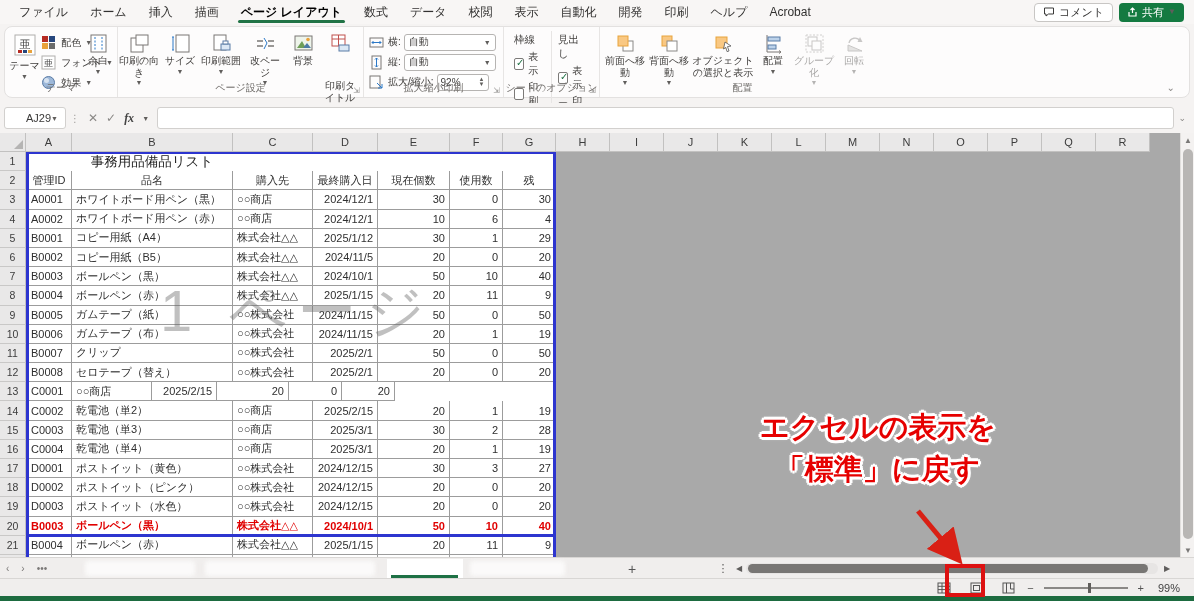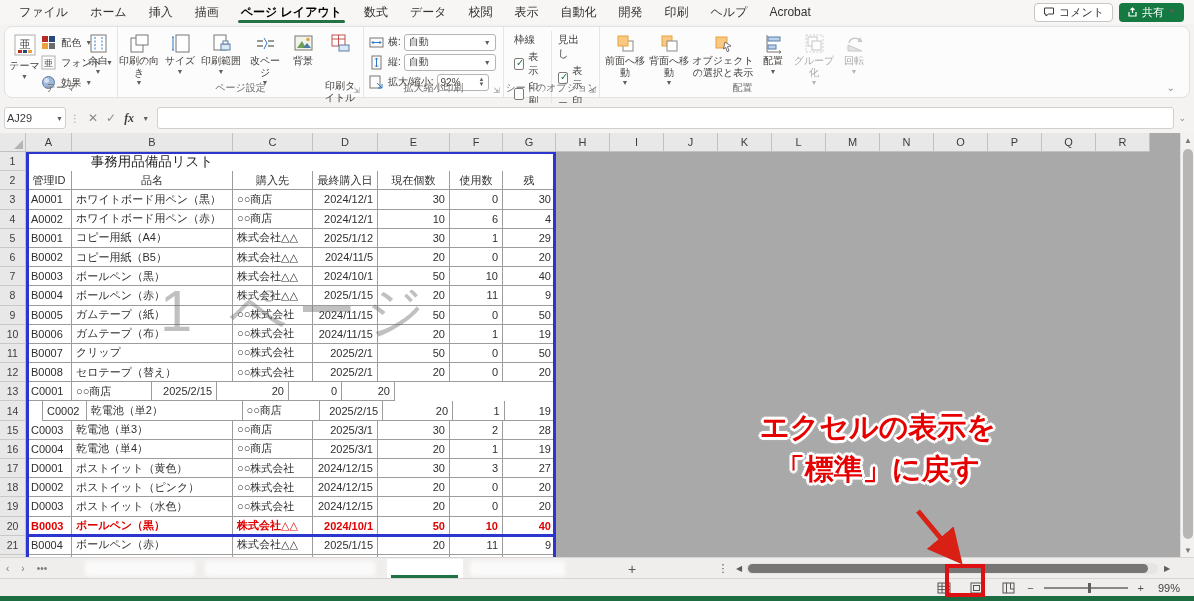--- a/index.html
+++ b/index.html
@@ -41,21 +41,21 @@
   .cbcol { display:flex; flex-direction:column; gap:2px; padding:2px 6px 0 6px; }
   .cbcol .coltitle { font-size:10.5px; color:#3f3d3b; margin-bottom:1px; }
   .cbrow { display:flex; align-items:center; gap:4px; font-size:10px; color:#3f3d3b; }
   .cbx { width:12px; height:12px; border:1px solid #7c7a78; border-radius:2px; background:#fff; position:relative; }
   .cbx.on:after { content:"✓"; position:absolute; left:1px; top:-2px; font-size:10px; color:#217346; font-weight:bold; }
   .disabled { opacity:.45; }
   .ribcollapse { position:absolute; right:14px; bottom:4px; color:#8a8886; font-size:10px; }
 
   
   .fbar { position:absolute; left:0; top:103px; width:1194px; height:30px; background:#f5f3f2; display:flex; align-items:center; padding:0 4px; gap:4px; }
-  .namebox { width:62px; height:22px; background:#fff; border:1px solid #d2d0ce; border-radius:3px; display:flex; align-items:center; justify-content:space-between; padding:0 2px; font-size:11px; }
+  .namebox { width:62px; height:22px; background:#fff; border:1px solid #d2d0ce; border-radius:3px; display:flex; align-items:center; justify-content:space-between; padding:0 21px; font-size:11px; }
   .vdots { color:#a19f9d; font-size:10px; letter-spacing:0; }
   .fbtns { display:flex; align-items:center; gap:8px; padding:0 4px; color:#8a8886; font-size:12px; }
   .fx { font-family:"Liberation Serif","DejaVu Serif",serif; font-style:italic; font-weight:bold; color:#444; }
   .ffield { flex:1; height:22px; background:#fff; border:1px solid #d2d0ce; border-radius:3px; }
   .fexpand { color:#8a8886; font-size:9px; padding-right:4px; }
 
   
   .grid { position:absolute; left:0; top:133px; width:1194px; height:424px; background:#a9a9a9; overflow:hidden; }
   .colheads { position:absolute; left:0; top:0; height:19px; display:flex; }
   .cornercell { width:26px; height:19px; background:#e9e8e8; border-right:1px solid #c2c1c0; border-bottom:1px solid #c2c1c0; position:relative; }
@@ -515,21 +515,21 @@
           <div class="tc r" style="width: 53px;">20</div>
         </div>
         <div class="trow " style="height: 19.2px;">
           <div class="tc first" style="width: 46px;">C0001</div>
           <div class="tc" style="width: 80px;">○○商店</div>
           <div class="tc r" style="width: 65px;">2025/2/15</div>
           <div class="tc r" style="width: 72px;">20</div>
           <div class="tc r" style="width: 53px;">0</div>
           <div class="tc r" style="width: 53px;">20</div>
         </div>
-        <div class="trow " style="height: 19.2px; margin-left: 16px;">
+        <div class="trow " style="height: 19.2px;">
           <div class="tc first" style="width: 46px;">C0002</div>
           <div class="tc" style="width: 161px;">乾電池（単2）</div>
           <div class="tc" style="width: 80px;">○○商店</div>
           <div class="tc r" style="width: 65px;">2025/2/15</div>
           <div class="tc r" style="width: 72px;">20</div>
           <div class="tc r" style="width: 53px;">1</div>
           <div class="tc r" style="width: 53px;">19</div>
         </div>
         <div class="trow " style="height: 19.2px;">
           <div class="tc first" style="width: 46px;">C0003</div>

